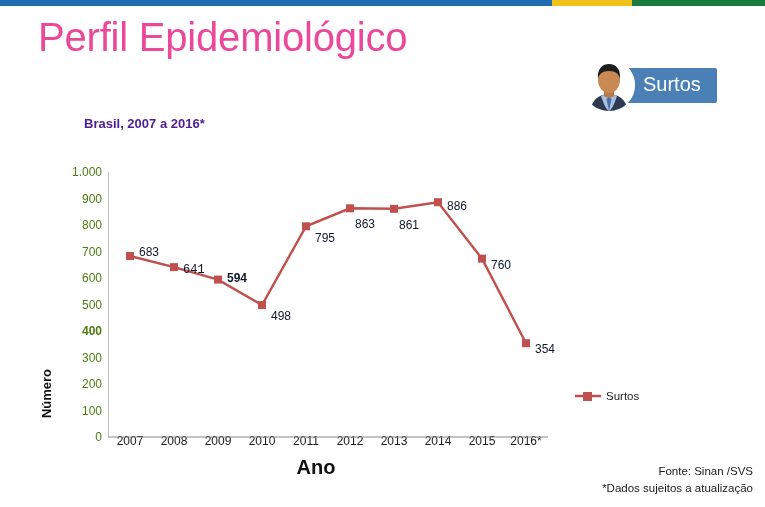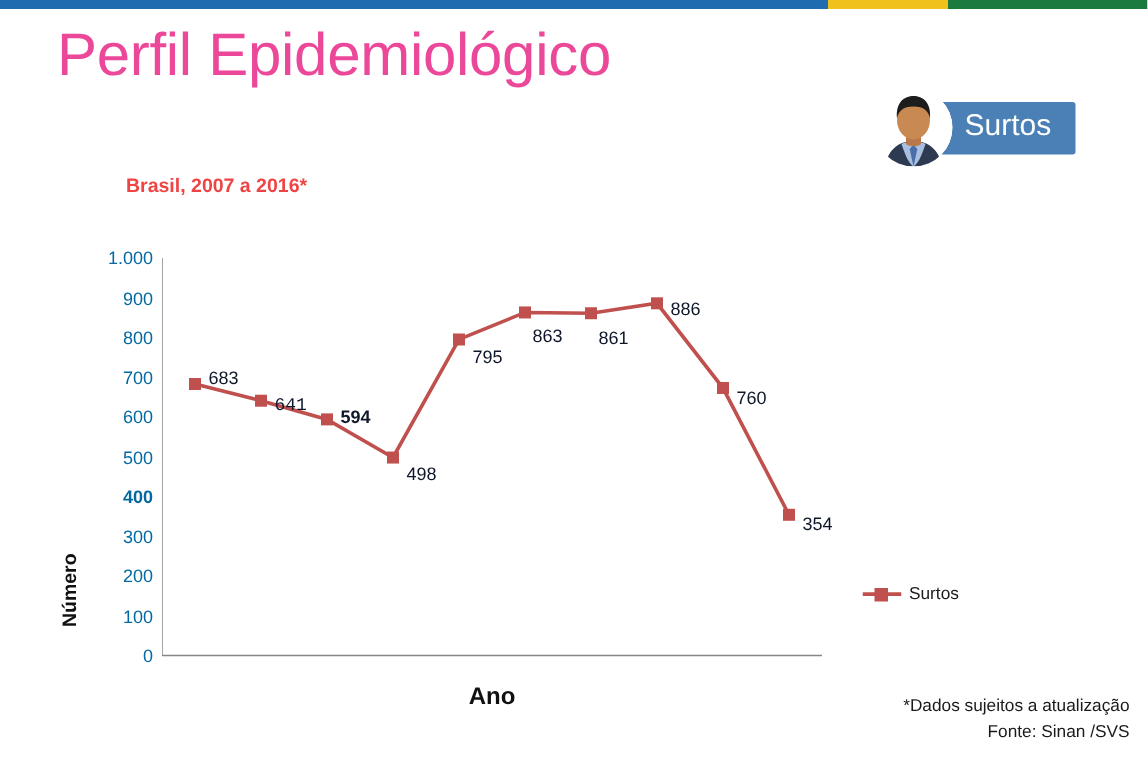--- a/index.html
+++ b/index.html
@@ -69,21 +69,21 @@
     flex: 0 0 auto;
   }
 
   
   #chart-subtitle {
     position: absolute;
     left: 84px;
     top: 116px;
     font-size: 13px;
     font-weight: bold;
-    color: #ef4444;
+    color: #4c1d95;
   }
 
   
   #chart {
     position: absolute;
     left: 0px;
     top: 150px;
     width: 700px;
     height: 330px;
   }
@@ -94,35 +94,35 @@
     width: 120px;
     text-align: center;
     font-size: 13px;
     font-weight: bold;
     color: #111111;
     transform: rotate(-90deg);
     transform-origin: center center;
   }
   #x-axis-title {
     position: absolute;
-    left: 108px;
+    left: 96px;
     top: 306px;
     width: 440px;
     text-align: center;
-    font-size: 16px;
+    font-size: 20px;
     font-weight: bold;
     color: #111111;
   }
   .y-tick-label {
     position: absolute;
     right: 0;
     width: 46px;
     text-align: right;
     font-size: 12px;
-    color: #0369a1;
+    color: #4d7c0f;
     transform: translateY(-50%);
   }
   #y-labels {
     position: absolute;
     left: 50px;
     top: 0;
     width: 52px;
     height: 265px;
   }
   .x-tick-label {
@@ -220,20 +220,32 @@
       <div class="y-tick-label" style="top: 260.5px;">100</div>
       <div class="y-tick-label" style="top: 234px;">200</div>
       <div class="y-tick-label" style="top: 207.5px;">300</div>
       <div class="y-tick-label" style="top: 181px; font-weight: bold;">400</div>
       <div class="y-tick-label" style="top: 154.5px;">500</div>
       <div class="y-tick-label" style="top: 128px;">600</div>
       <div class="y-tick-label" style="top: 101.5px;">700</div>
       <div class="y-tick-label" style="top: 75px;">800</div>
       <div class="y-tick-label" style="top: 48.5px;">900</div>
       <div class="y-tick-label" style="top: 22px;">1.000</div>
+    </div>
+  <div id="x-labels">
+      <div class="x-tick-label" style="left: 130px;">2007</div>
+      <div class="x-tick-label" style="left: 174px;">2008</div>
+      <div class="x-tick-label" style="left: 218px;">2009</div>
+      <div class="x-tick-label" style="left: 262px;">2010</div>
+      <div class="x-tick-label" style="left: 306px;">2011</div>
+      <div class="x-tick-label" style="left: 350px;">2012</div>
+      <div class="x-tick-label" style="left: 394px;">2013</div>
+      <div class="x-tick-label" style="left: 438px;">2014</div>
+      <div class="x-tick-label" style="left: 482px;">2015</div>
+      <div class="x-tick-label" style="left: 526px;">2016*</div>
     </div>
   <div id="plot">
       <svg width="442" height="267">
         <line x1="0" y1="0" x2="0" y2="265" stroke="#868686" stroke-width="1"></line>
         <line x1="-4" y1="265" x2="0" y2="265" stroke="#868686" stroke-width="1"></line>
         <line x1="-4" y1="238.5" x2="0" y2="238.5" stroke="#868686" stroke-width="1"></line>
         <line x1="-4" y1="212" x2="0" y2="212" stroke="#868686" stroke-width="1"></line>
         <line x1="-4" y1="185.5" x2="0" y2="185.5" stroke="#868686" stroke-width="1"></line>
         <line x1="-4" y1="159" x2="0" y2="159" stroke="#868686" stroke-width="1"></line>
         <line x1="-4" y1="132.5" x2="0" y2="132.5" stroke="#868686" stroke-width="1"></line>
@@ -271,15 +283,15 @@
   <div id="legend">
     <svg width="26" height="12" aria-hidden="true">
       <line x1="0" y1="6" x2="26" y2="6" stroke="#c0504d" stroke-width="2.5"></line>
       <rect x="8" y="2" width="9" height="9" fill="#c0504d"></rect>
     </svg>
     <span id="legend-label">Surtos</span>
   </div>
 </div>
 
 <div id="footnotes">
+  <div>Fonte: Sinan /SVS</div>
   <div>*Dados sujeitos a atualização</div>
-  <div>Fonte: Sinan /SVS</div>
 </div>
 
 </body></html>

